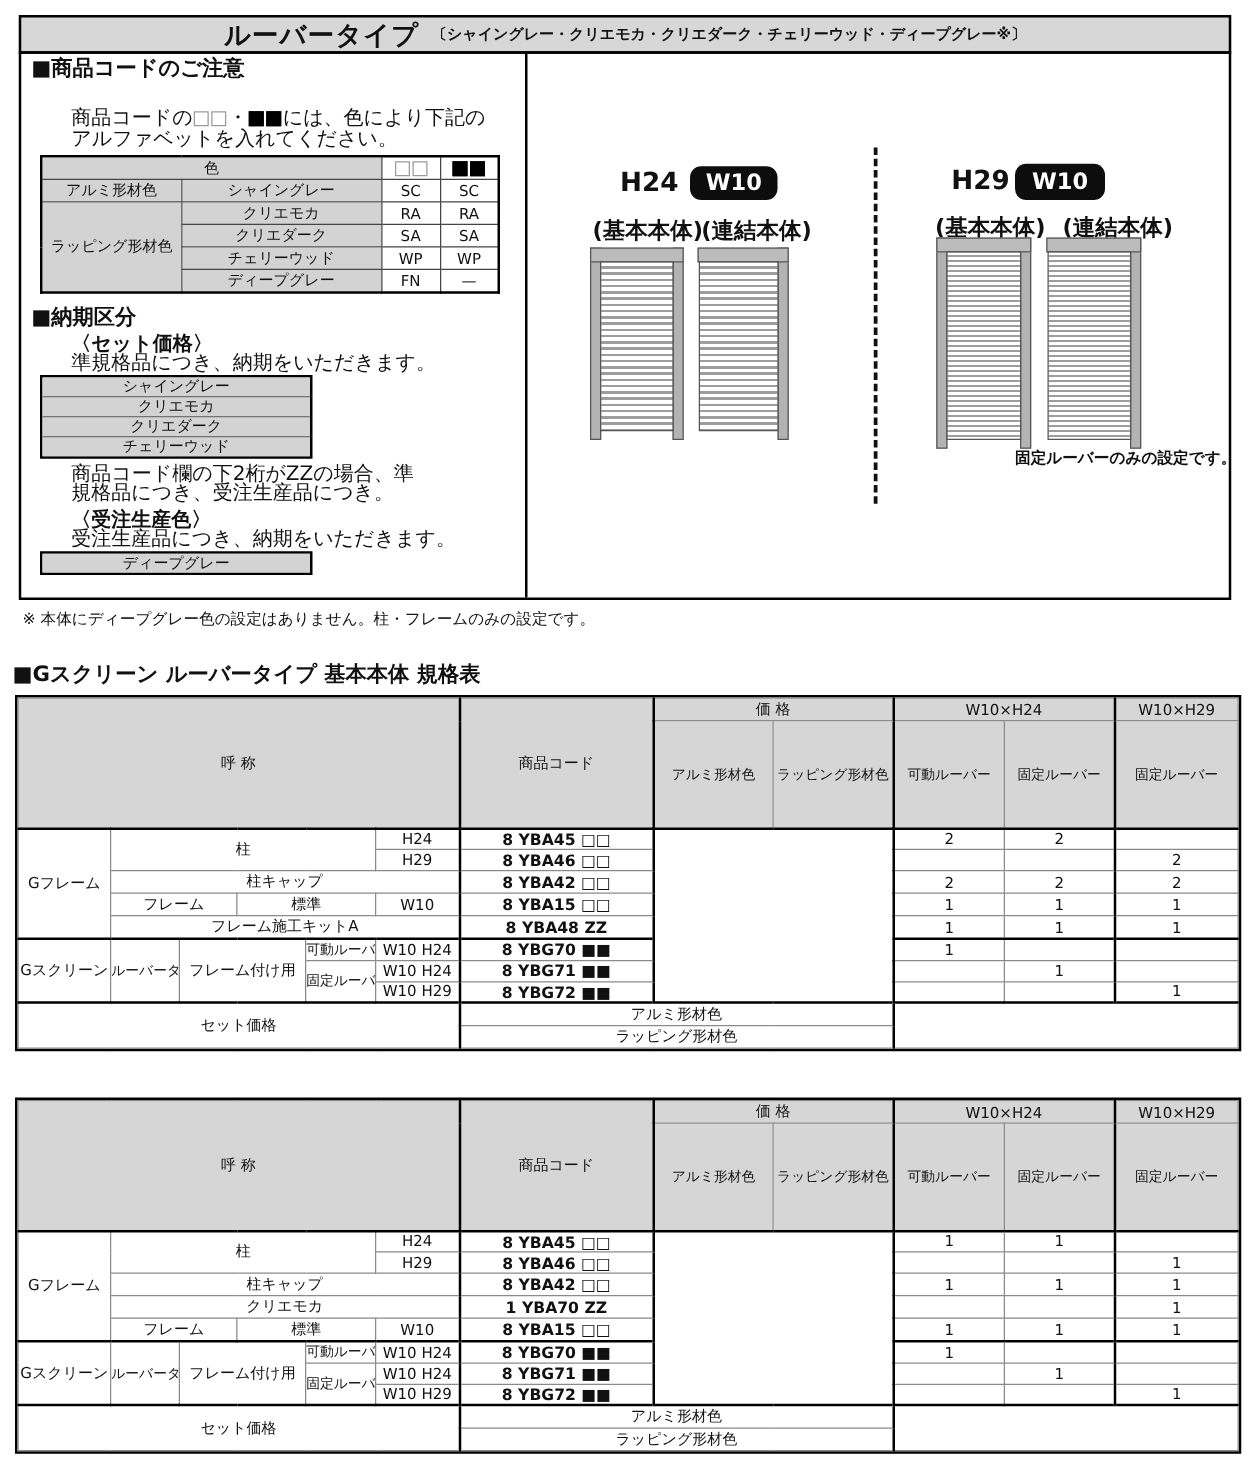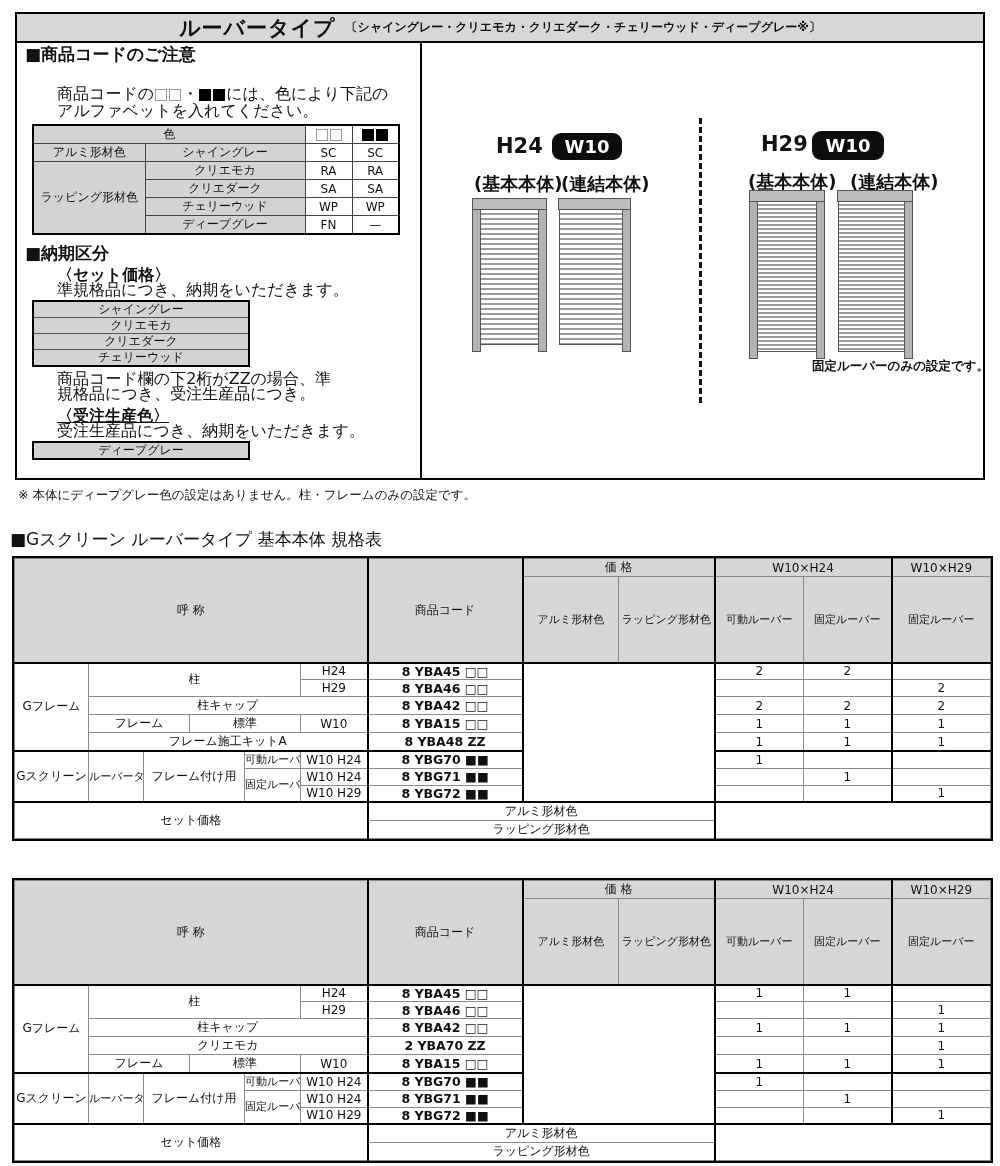--- a/index.html
+++ b/index.html
@@ -48,21 +48,21 @@
   .louver-panel .post-l{left:0;}
   .louver-panel .post-r{right:0;}
   .louver-panel .top-bar{position:absolute;left:0;right:0;top:0;height:12px;background:#bcbcbc;border:1px solid #555;box-sizing:border-box;}
   .louver-panel .slats{position:absolute;left:8px;right:8px;top:11px;bottom:0;border:1px solid #555;box-sizing:border-box;
     background:repeating-linear-gradient(to bottom,#ffffff 0px,#ffffff 3px,#9d9d9d 3px,#9d9d9d 5px);}
   .louver-panel.joint .slats{left:1px;}
   .dash-divider{border-left:3px dashed #111;}
   .diagram-note{font-size:12.5px;font-weight:bold;}
 
   .footnote{font-size:12.5px;}
-  .section-title{font-size:17px;font-weight:normal;}
+  .section-title{font-size:17px;font-weight:bold;}
 
   
   .spec-wrap{border:2px solid #000;background:#fff;}
   table.spec{border-collapse:collapse;table-layout:fixed;width:976px;font-size:12px;}
   table.spec td{border:1px solid #8a8a8a;padding:0;text-align:center;vertical-align:middle;
     overflow:hidden;white-space:nowrap;}
   table.spec tr.hdr td{background:#d6d6d6;font-size:12px;}
   table.spec tr.hdr td.small{font-size:11px;}
   table.spec td.code{font-weight:bold;font-size:12.5px;}
   table.spec td.br2{border-right:2px solid #000;}
@@ -140,21 +140,21 @@
   <div class="abs small-txt" style="left:25px;top:267px;font-weight:bold;">〈セット価格〉</div>
   <div class="abs small-txt" style="left:25px;top:282px;">準規格品につき、納期をいただきます。</div>
   <div class="abs gray-list" style="left:32px;top:300px;width:214px;">
     <div class="row">シャイングレー</div>
     <div class="row">クリエモカ</div>
     <div class="row">クリエダーク</div>
     <div class="row">チェリーウッド</div>
   </div>
   <div class="abs small-txt" style="left:25px;top:371px;">商品コード欄の下2桁がZZの場合、準</div>
   <div class="abs small-txt" style="left:25px;top:386px;">規格品につき、受注生産品につき。</div>
-  <div class="abs small-txt" style="left:25px;top:408px;font-weight:bold;text-decoration:underline;">〈受注生産色〉</div>
+  <div class="abs small-txt" style="left:25px;top:408px;font-weight:bold;">〈受注生産色〉</div>
   <div class="abs small-txt" style="left:25px;top:423px;">受注生産品につき、納期をいただきます。</div>
   <div class="abs gray-list" style="left:32px;top:441px;width:214px;">
     <div class="row">ディープグレー</div>
   </div>
 
   <div class="abs size-label" style="left:496px;top:134px;">H24</div>
   <div class="abs w-badge" style="left:552px;top:133px;width:70px;height:27px;">W10</div>
   <div class="abs panel-label" style="left:474px;top:172px;">(基本本体)</div>
   <div class="abs panel-label" style="left:561px;top:172px;">(連結本体)</div>
 
@@ -352,21 +352,21 @@
     </tr>
     <tr class="body">
       <td colspan="5" class="br2">柱キャップ</td>
       <td class="code br2">8 YBA42 □□</td>
       <td>1</td>
       <td class="br2">1</td>
       <td>1</td>
     </tr>
     <tr class="body">
       <td colspan="5" class="br2">クリエモカ</td>
-      <td class="code br2">2 YBA70 ZZ</td>
+      <td class="code br2">1 YBA70 ZZ</td>
       <td></td>
       <td class="br2"></td>
       <td>1</td>
     </tr>
     <tr class="body">
       <td colspan="2">フレーム</td>
       <td colspan="2">標準</td>
       <td class="br2">W10</td>
       <td class="code br2">8 YBA15 □□</td>
       <td>1</td>

